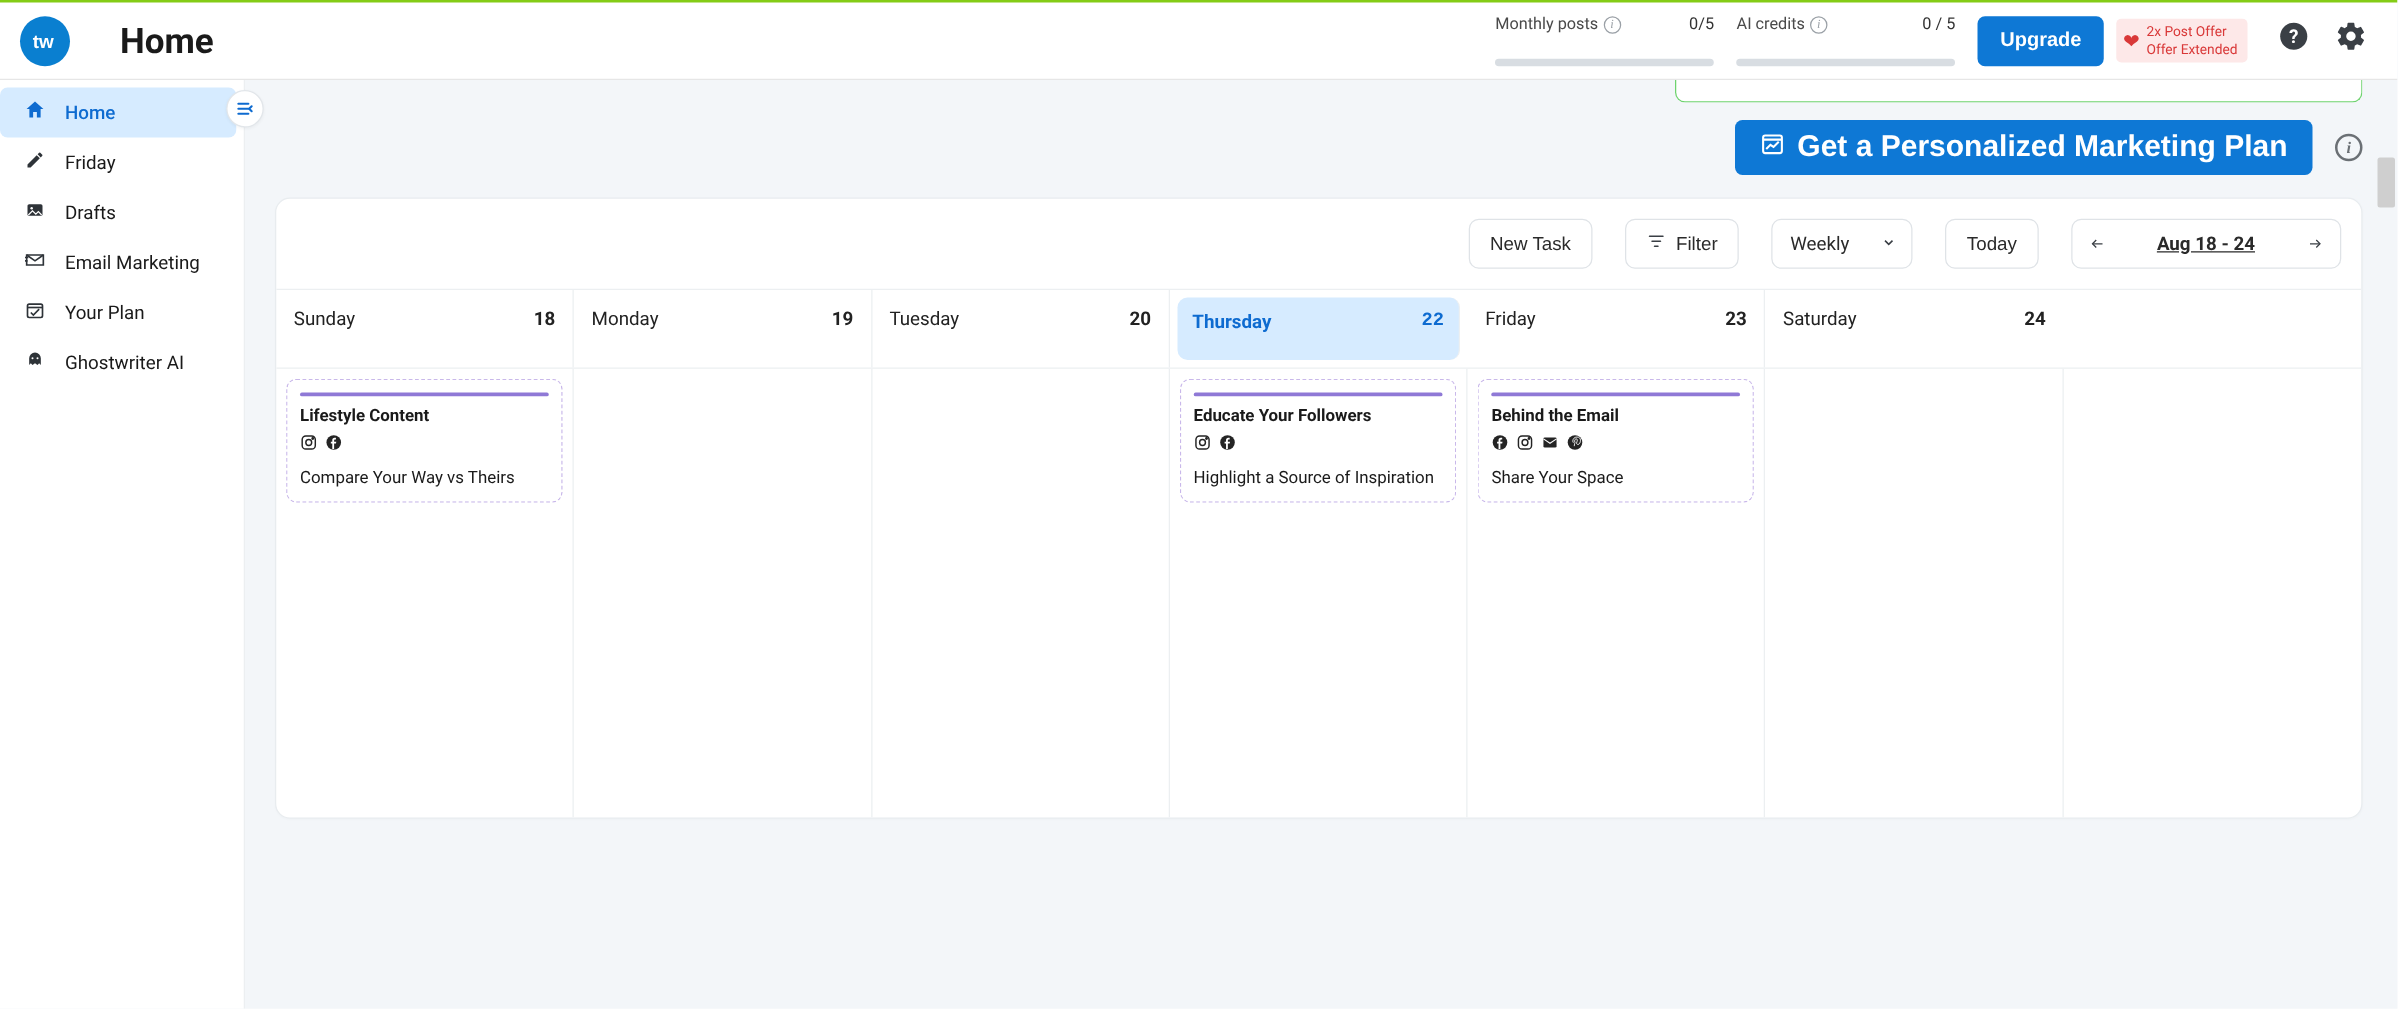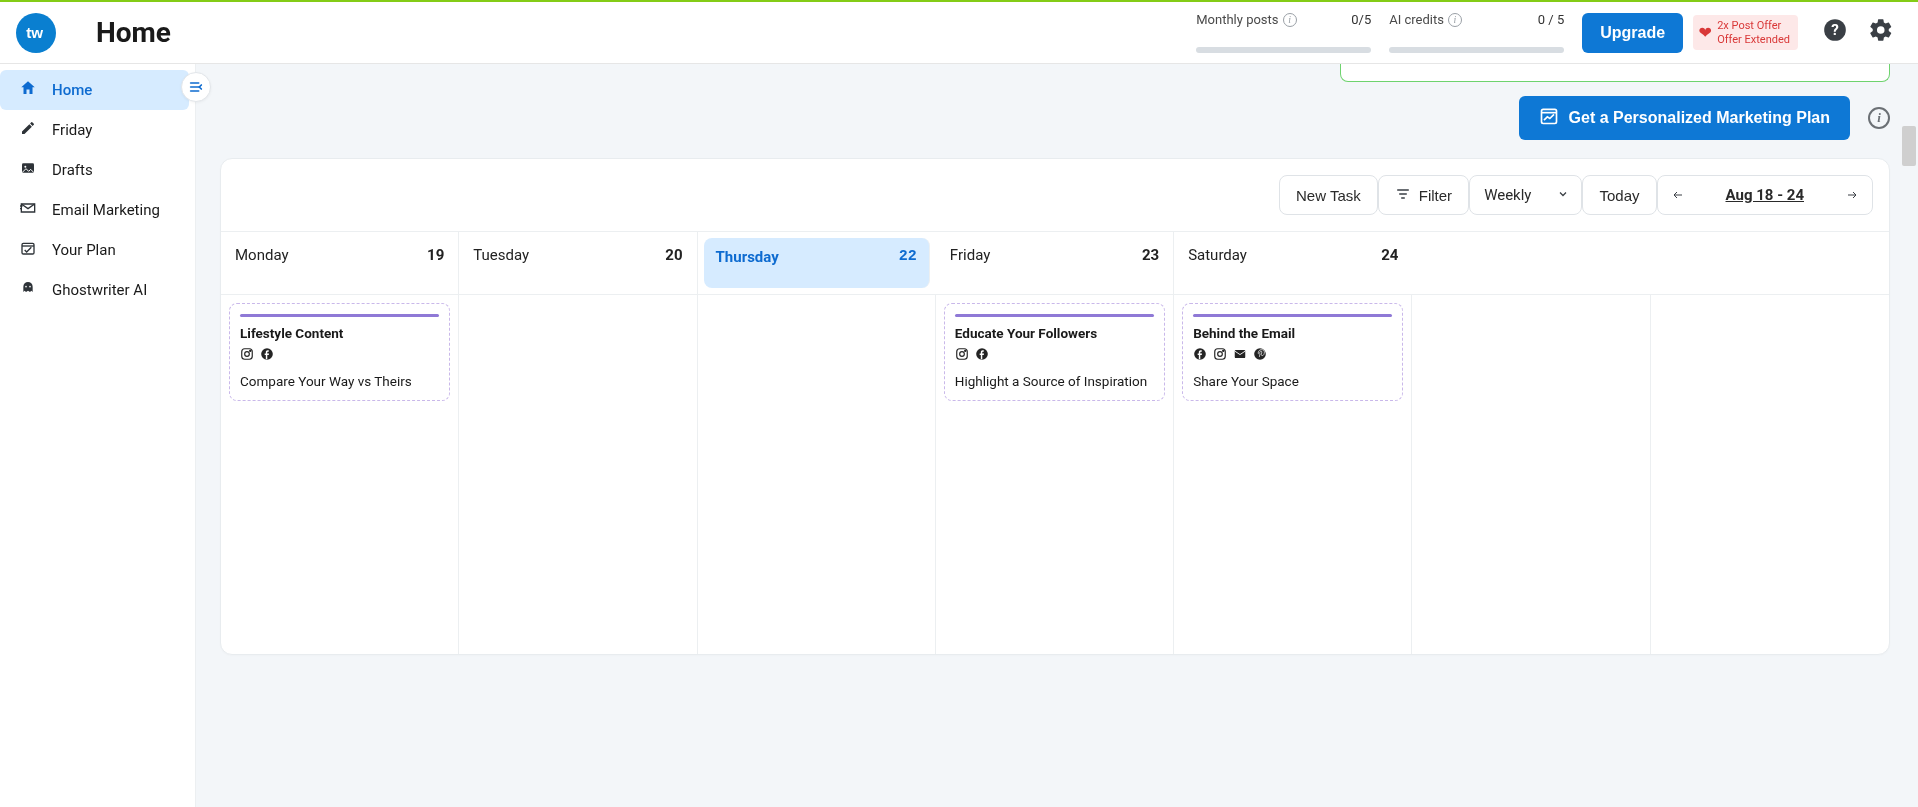--- a/index.html
+++ b/index.html
@@ -184,21 +184,21 @@
     margin-right: 10px;
   }
   .plan-btn {
     background: #0e78d5;
     color: #fff;
     border: none;
     border-radius: 6px;
     height: 44px;
     padding: 0 20px;
     display:flex; align-items:center; gap:10px;
-    font-size: 16px;
+    font-size: 24px;
     font-weight: 600;
     cursor: pointer;
   }
   .plan-info {
     width: 22px; height: 22px;
     border: 2px solid #6b7075;
     border-radius: 50%;
     display:flex; align-items:center; justify-content:center;
     font-size: 13px; color:#6b7075;
     font-style: italic; font-family: serif; font-weight:bold;
@@ -210,21 +210,21 @@
     border: 1px solid #e8ecef;
     border-radius: 12px;
     margin-right: 10px;
     box-shadow: 0 1px 2px rgba(0,0,0,0.02);
     overflow: hidden;
   }
 
   .cal-toolbar {
     display: flex;
     justify-content: flex-end;
-    gap: 0;
+    gap: 26px;
     padding: 16px;
   }
   .tb-btn, .tb-group {
     height: 40px;
     border: 1px solid #dfe3e7;
     border-radius: 8px;
     background: #fff;
     display:flex; align-items:center;
     font-size: 15px;
     color: #2a2a2a;
@@ -477,20 +477,24 @@
             <svg width="14" height="14" viewBox="0 0 24 24" fill="none" stroke="#3a3f45" stroke-width="2">
                 <line x1="4" y1="12" x2="20" y2="12"></line>
                 <polyline points="14 6 20 12 14 18"></polyline>
               </svg>
           </span>
         </div>
       </div>
 
       <div class="cal-header-row">
         <div class="day-head">
+          <span class="name">Sunday</span>
+          <span class="num">18</span>
+        </div>
+        <div class="day-head">
           <span class="name">Monday</span>
           <span class="num">19</span>
         </div>
         <div class="day-head">
           <span class="name">Tuesday</span>
           <span class="num">20</span>
         </div>
         <div class="day-head today">
           <span class="name">Thursday</span>
           <span class="num">22</span>

